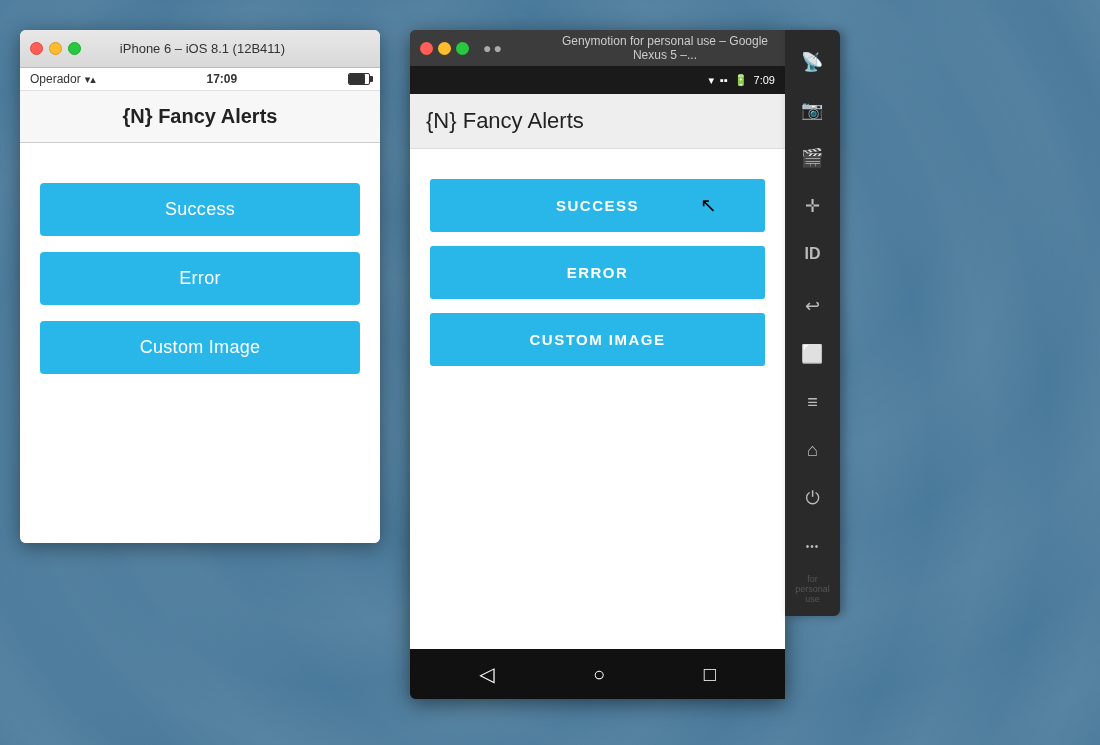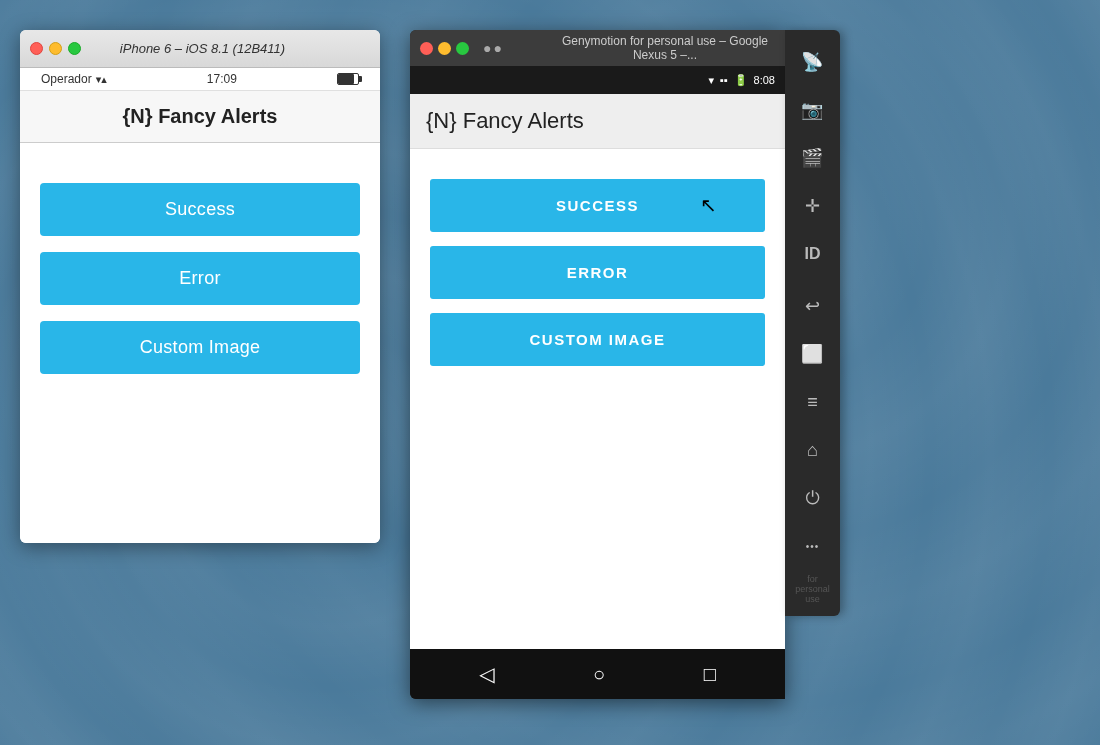--- a/index.html
+++ b/index.html
@@ -49,29 +49,28 @@
     .ios-btn-red   { width: 13px; height: 13px; border-radius: 50%; background: #ff5f57; border: 1px solid #e0443e; }
     .ios-btn-yellow{ width: 13px; height: 13px; border-radius: 50%; background: #febc2e; border: 1px solid #d4a017; }
     .ios-btn-green { width: 13px; height: 13px; border-radius: 50%; background: #28c840; border: 1px solid #1aab29; }
 
     .ios-window-title {
       font-size: 13px;
       color: #333;
       font-weight: 500;
       flex: 1;
       text-align: center;
-      font-style: italic;
     }
 
     .ios-status-bar {
       background: white;
       display: flex;
       justify-content: space-between;
       align-items: center;
-      padding: 4px 21px;
+      padding: 4px 10px;
       font-size: 12px;
       color: #333;
       border-bottom: 1px solid #e0e0e0;
     }
 
     .ios-status-left { display: flex; align-items: center; gap: 4px; }
     .ios-status-right { display: flex; align-items: center; gap: 4px; }
 
     .ios-wifi-icon { font-size: 11px; }
     .ios-battery { width: 22px; height: 12px; border: 1.5px solid #333; border-radius: 2px; position: relative; display: inline-block; }
@@ -269,21 +268,21 @@
     </div>
     <div class="ios-window-title">iPhone 6 – iOS 8.1 (12B411)</div>
     <div style="width:46px"></div>
   </div>
 
   <div class="ios-status-bar">
     <div class="ios-status-left">
       <span>Operador</span>
       <span class="ios-wifi-icon">▾▴</span>
     </div>
-    <div style="font-weight:400;">17:09</div>
+    <div style="font-weight:700;">17:09</div>
     <div class="ios-status-right">
       <div class="ios-battery">
         <div class="ios-battery-fill"></div>
       </div>
     </div>
   </div>
 
   <div class="ios-app-header">
     <div class="ios-app-title">{N} Fancy Alerts</div>
   </div>
@@ -306,21 +305,21 @@
       </div>
       <span class="android-dots">●●</span>
       <div class="android-title-text">Genymotion for personal use – Google Nexus 5 –...</div>
     </div>
 
     <div class="android-status-bar">
       <div class="android-status-icons">
         <span>▾</span>
         <span>▪▪</span>
         <span>🔋</span>
-        <span>8:08</span>
+        <span>7:09</span>
       </div>
     </div>
 
     <div class="android-app-header">
       <div class="android-app-title">{N} Fancy Alerts</div>
     </div>
 
     <div class="android-app-body">
       <button class="android-button">SUCCESS</button>
       <button class="android-button">ERROR</button>

